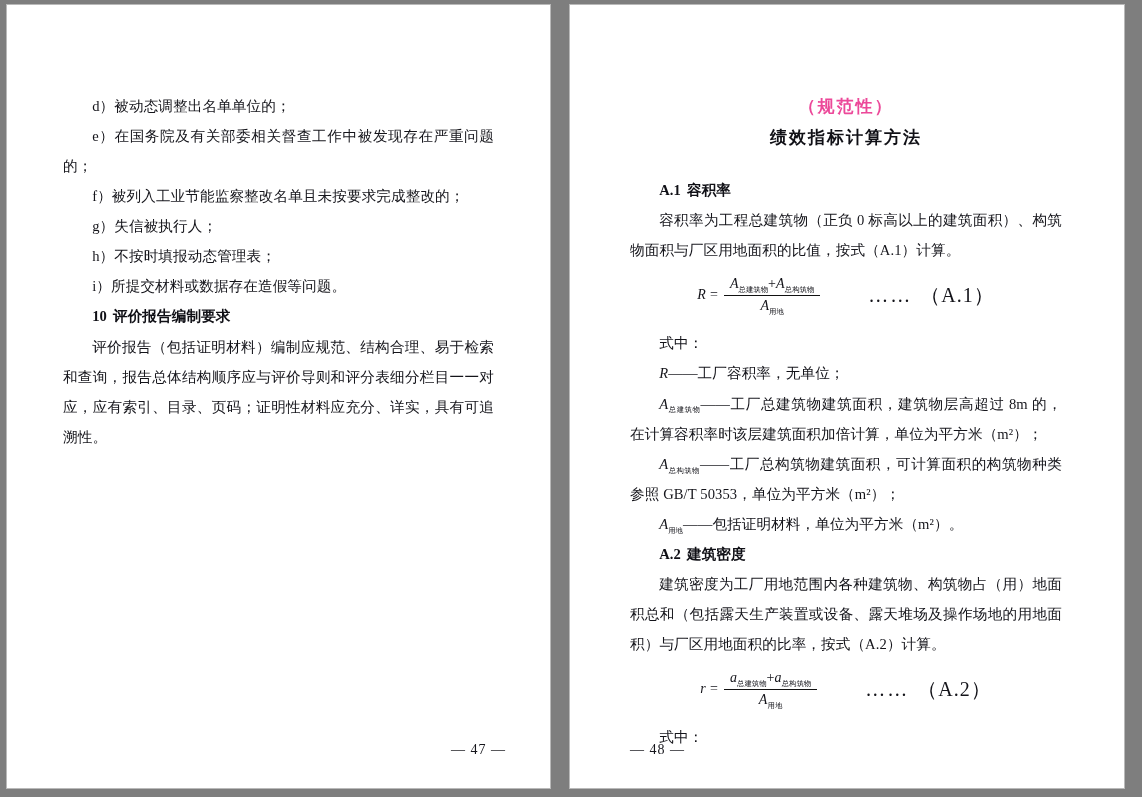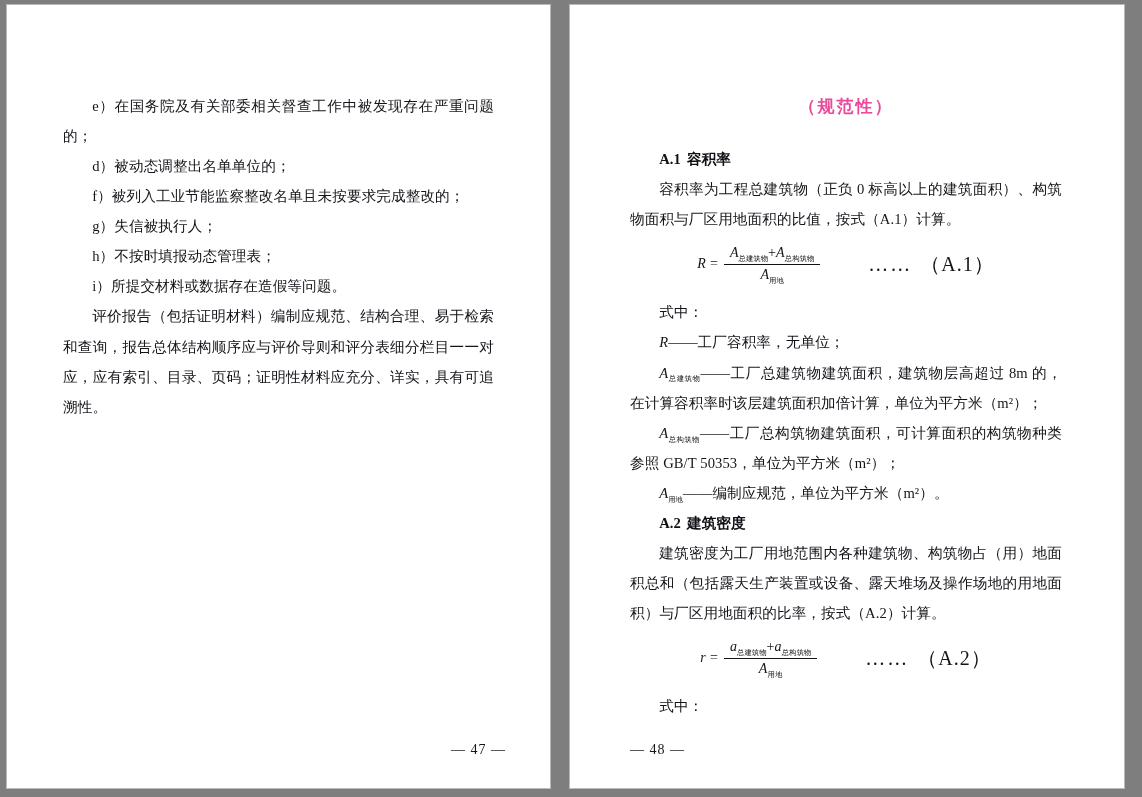--- a/index.html
+++ b/index.html
@@ -157,37 +157,41 @@
     right: 44px;
   }
 </style>
 </head>
 <body>
 
 <div class="spread">
 
   <div class="page page-left">
     <div class="body-text">
+      <p class="p-indent">d）被动态调整出名单单位的；</p>
       <p class="p-indent">e）在国务院及有关部委相关督查工作中被发现存在严重问题的；</p>
-      <p class="p-indent">d）被动态调整出名单单位的；</p>
       <p class="p-indent">f）被列入工业节能监察整改名单且未按要求完成整改的；</p>
       <p class="p-indent">g）失信被执行人；</p>
       <p class="p-indent">h）不按时填报动态管理表；</p>
       <p class="p-indent">i）所提交材料或数据存在造假等问题。</p>
 
+      <p class="sec-title">
+        <span class="num">10</span><span>评价报告编制要求</span>
+      </p>
 
       <p class="p-indent">评价报告（包括证明材料）编制应规范、结构合理、易于检索和查询，报告总体结构顺序应与评价导则和评分表细分栏目一一对应，应有索引、目录、页码；证明性材料应充分、详实，具有可追溯性。</p>
     </div>
     <div class="folio folio-left-page">— 47 —</div>
   </div>
 
   <div class="page page-right">
 
     <div class="appendix-head">
       <div class="l2">（规范性）</div>
+      <div class="l3">绩效指标计算方法</div>
     </div>
 
     <div class="body-text">
 
       <p class="sec-title">
         <span class="num">A.1</span><span>容积率</span>
       </p>
       <p class="p-indent">容积率为工程总建筑物（正负 0 标高以上的建筑面积）、构筑物面积与厂区用地面积的比值，按式（A.1）计算。</p>
 
       <div class="formula-row">
@@ -216,21 +220,21 @@
 
       <p class="p-indent">
         <span class="var">A</span><sub class="cn">总建筑物</sub><span>——</span><span>工厂总建筑物建筑面积，建筑物层高超过 8m 的，在计算容积率时该层建筑面积加倍计算，单位为平方米（m²）；</span>
       </p>
 
       <p class="p-indent">
         <span class="var">A</span><sub class="cn">总构筑物</sub><span>——</span><span>工厂总构筑物建筑面积，可计算面积的构筑物种类参照 GB/T 50353，单位为平方米（m²）；</span>
       </p>
 
       <p class="p-indent">
-        <span class="var">A</span><sub class="cn">用地</sub><span>——</span><span>编制应规范，单位为平方米（m²）。</span>
+        <span class="var">A</span><sub class="cn">用地</sub><span>——</span><span>包括证明材料，单位为平方米（m²）。</span>
       </p>
 
       <p class="sec-title">
         <span class="num">A.2</span><span>建筑密度</span>
       </p>
       <p class="p-indent">建筑密度为工厂用地范围内各种建筑物、构筑物占（用）地面积总和（包括露天生产装置或设备、露天堆场及操作场地的用地面积）与厂区用地面积的比率，按式（A.2）计算。</p>
 
       <div class="formula-row">
         <span class="formula">
           <span>r</span>

